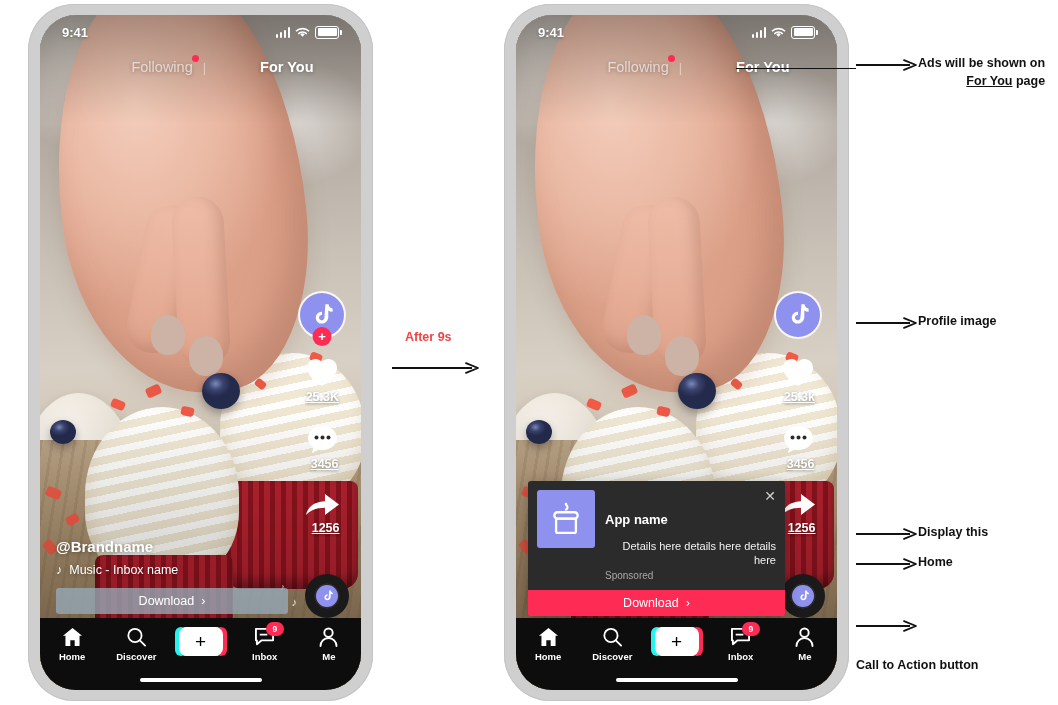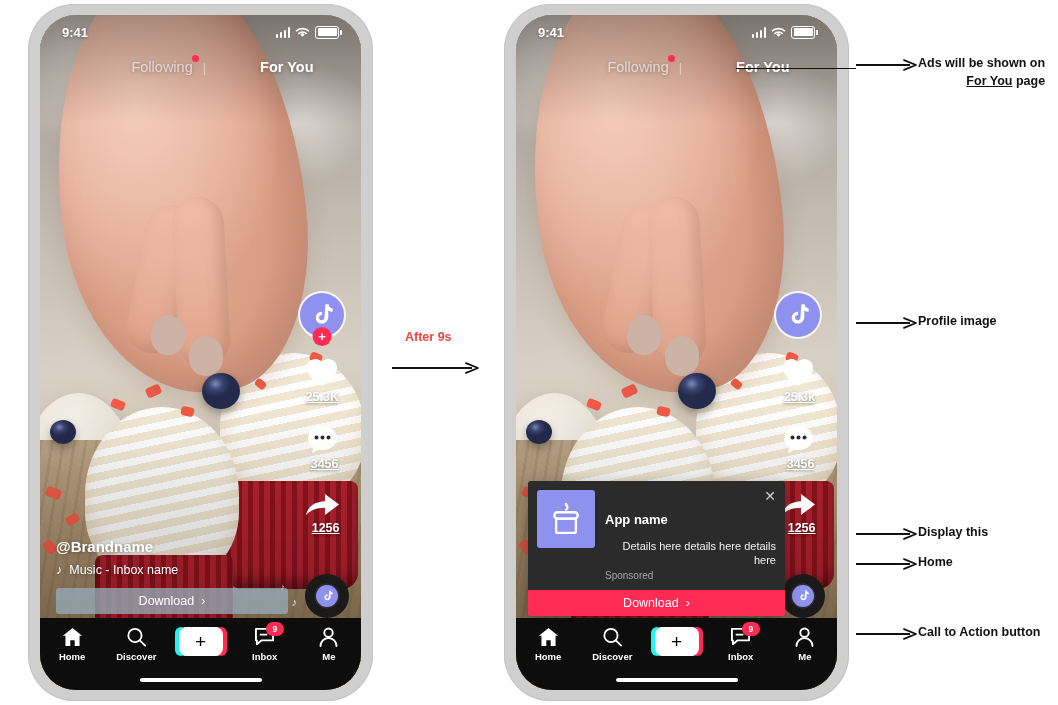--- a/index.html
+++ b/index.html
@@ -524,21 +524,21 @@
   </div>
 
   <div class="anno" style="left:856px;top:554px;">
     <svg class="anno-arrow" viewBox="0 0 62 12">
       <line x1="0" y1="6" x2="54" y2="6" stroke="#111" stroke-width="1.8"></line>
       <path d="M48 1.2 60 6l-12 4.8" fill="none" stroke="#111" stroke-width="1.8" stroke-linecap="round" stroke-linejoin="round"></path>
     </svg>
     <div class="anno-text">Home</div>
   </div>
 
-  <div class="anno" style="left:856px;top:624px;">
+  <div class="anno" style="left:856px;top:591px;flex-direction:column;">
     <svg class="anno-arrow" viewBox="0 0 62 12">
       <line x1="0" y1="6" x2="54" y2="6" stroke="#111" stroke-width="1.8"></line>
       <path d="M48 1.2 60 6l-12 4.8" fill="none" stroke="#111" stroke-width="1.8" stroke-linecap="round" stroke-linejoin="round"></path>
     </svg>
     <div class="anno-text">Call to Action button</div>
   </div>
 
 </div>
 
 </body></html>

